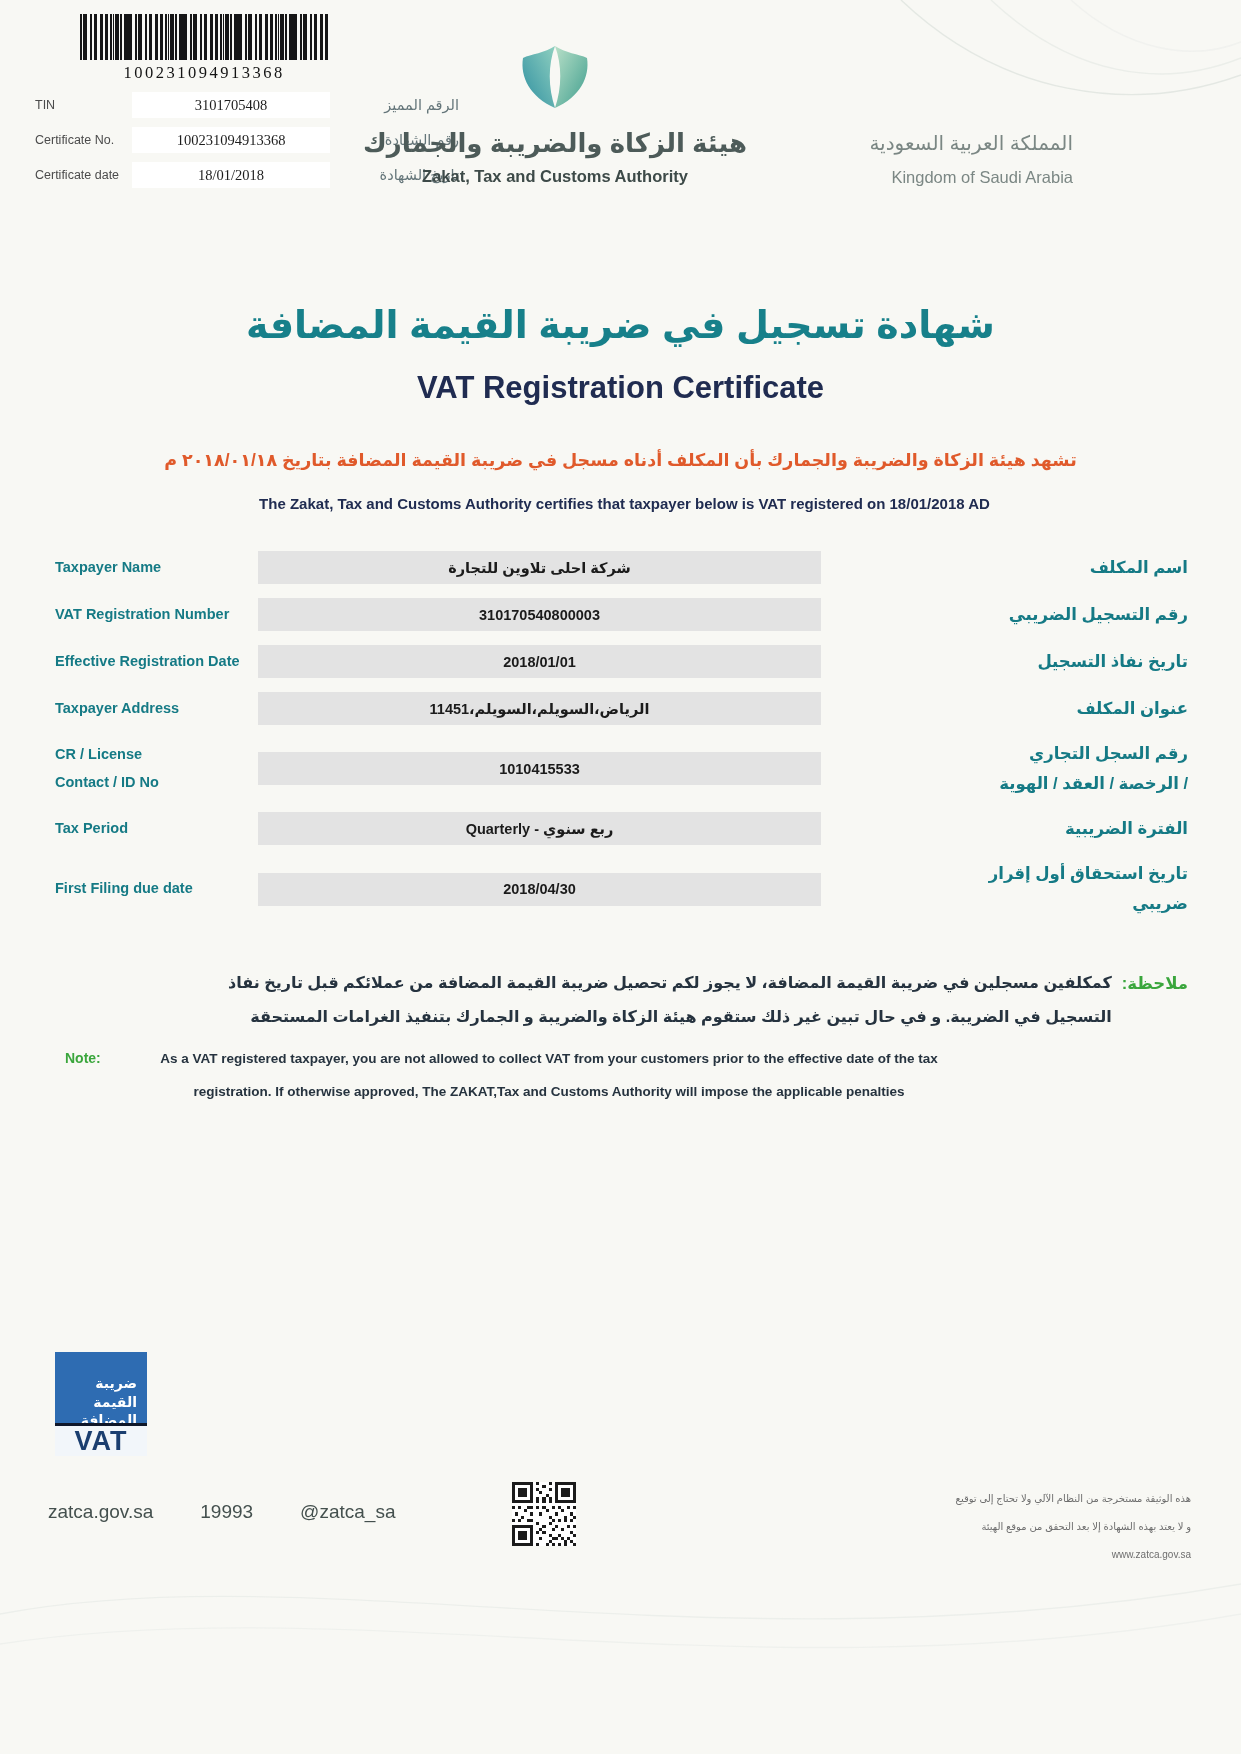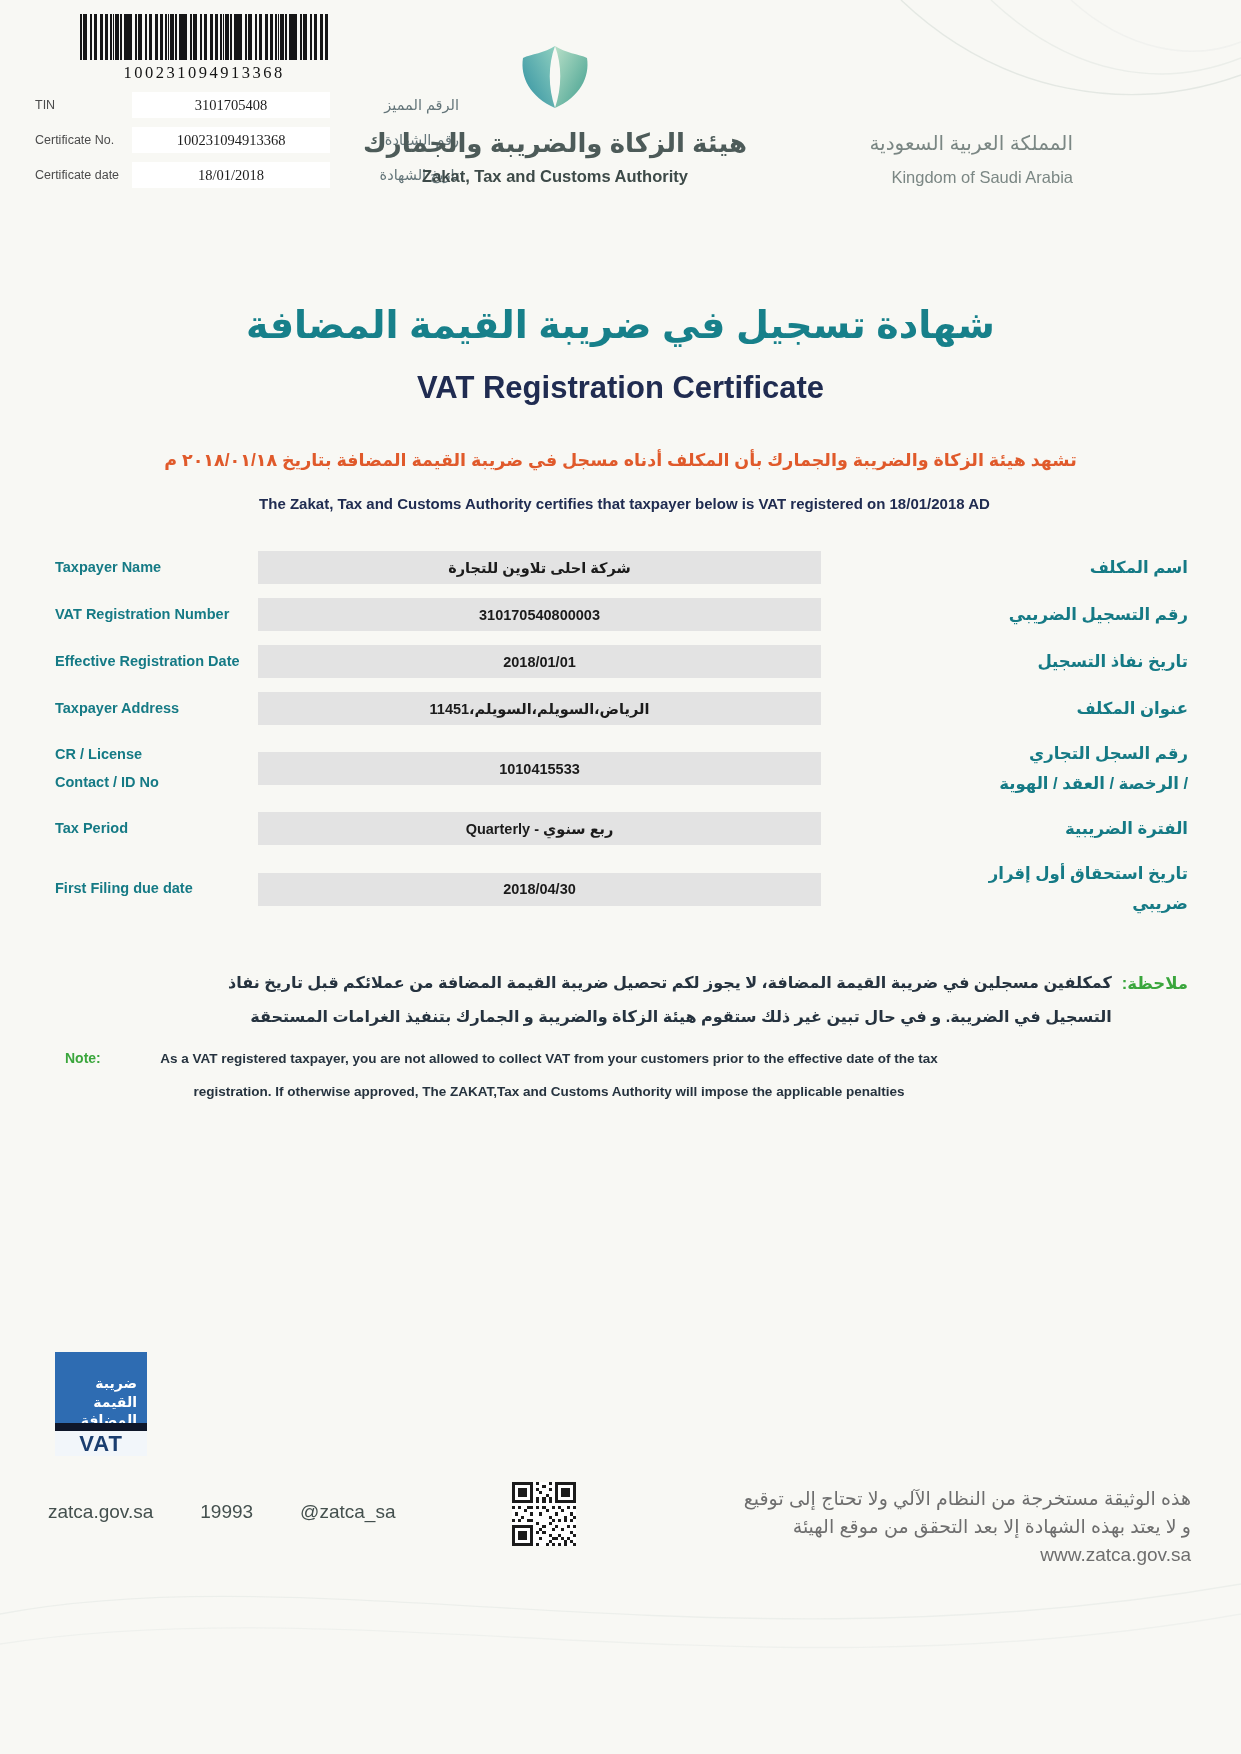--- a/index.html
+++ b/index.html
@@ -63,28 +63,28 @@
 
   .note-en { position: absolute; top: 1042px; left: 65px; width: 898px; display: flex; font-weight: bold; }
   .note-label-en { color: #3aa63c; font-size: 14px; line-height: 33px; width: 70px; }
   .note-text-en { flex: 1; color: #26333f; font-size: 13.5px; line-height: 33px; text-align: center; }
 
   
   .vat-logo { position: absolute; left: 55px; top: 1352px; width: 92px; height: 104px; background: #2e6cb2; }
   .vat-ar { padding: 22px 10px 0 0; direction: rtl; text-align: right; color: #ffffff; font-weight: bold;
     font-size: 14px; line-height: 18.5px; white-space: pre-line; }
   .vat-band { position: absolute; left: 0; right: 0; bottom: 0; height: 33px; background: #f2f6fa;
-    border-top: 8px solid #0f172a; display: flex; align-items: center; justify-content: center;
-    font-size: 22px; font-weight: bold; letter-spacing: 1px; color: #1b3e6f; }
+    border-top: 3px solid #0f172a; display: flex; align-items: center; justify-content: center;
+    font-size: 27px; font-weight: bold; letter-spacing: 1px; color: #1b3e6f; }
 
   .footer-links { position: absolute; left: 48px; top: 1501px; display: flex; gap: 47px;
     font-size: 19px; color: #44504e; }
   .qr { position: absolute; left: 512px; top: 1482px; }
   .disclaimer { position: absolute; right: 50px; top: 1485px; direction: rtl; text-align: right;
-    font-size: 19px; line-height: 28px; color: #6e6e6e; }
+    font-size: 10px; line-height: 28px; color: #6e6e6e; }
 </style>
 </head>
 <body>
 
 <div class="page">
 
   <svg class="deco deco-tr" width="420" height="240" viewBox="0 0 420 240">
     <path d="M80,0 C180,95 310,115 420,75" stroke="#dfe4df" stroke-width="1.4" fill="none" opacity="0.8"></path>
     <path d="M170,0 C250,75 340,90 420,58" stroke="#e3e8e3" stroke-width="1.4" fill="none" opacity="0.65"></path>
     <path d="M250,0 C305,50 370,62 420,42" stroke="#e9ece9" stroke-width="1.4" fill="none" opacity="0.5"></path>

